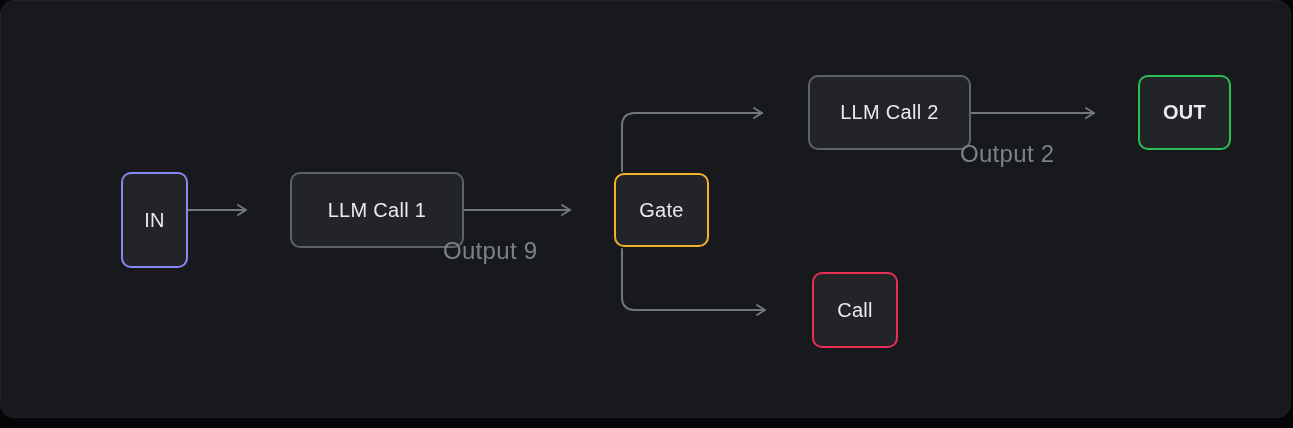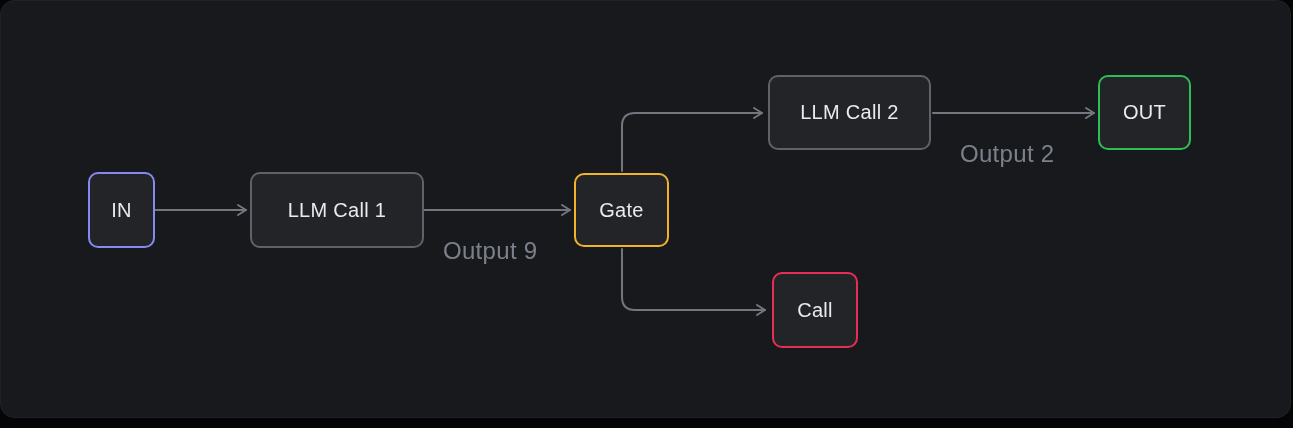--- a/index.html
+++ b/index.html
@@ -55,26 +55,27 @@
     align-items: center;
     justify-content: center;
     box-sizing: border-box;
     background: var(--node-bg, #232428);
     border: 2px solid var(--node-default-border, #5d626b);
     border-radius: 10px;
     color: var(--node-text, #e9eaec);
     font-size: 20px;
     letter-spacing: 0.3px;
     cursor: pointer;
+    margin-left: 40px;
   }
-  .node-in   { left: 87px;   top: 171px; width: 67px;  height: 76px; border-color: var(--node-in-border, #8589f2); align-items: center; }
+  .node-in   { left: 80px;   top: 171px; width: 67px;  height: 96px; border-color: var(--node-in-border, #8589f2); align-items: center; }
   .node-llm1 { left: 249px;  top: 171px; width: 174px; height: 76px; }
   .node-gate { left: 573px;  top: 172px; width: 95px;  height: 74px; border-color: var(--node-gate-border, #f2b32b); }
   .node-llm2 { left: 767px;  top: 74px;  width: 163px; height: 75px; }
-  .node-out  { left: 1097px; top: 74px;  width: 93px;  height: 75px; border-color: var(--node-out-border, #2fbd57); }
+  .node-out  { left: 1097px; top: 74px;  width: 93px;  height: 75px; border-color: var(--node-out-border, #2fbd57); font-weight: bold; }
   .node-exit { left: 771px;  top: 271px; width: 86px;  height: 76px; border-color: var(--node-exit-border, #e62e56); }
   .edge-label {
     position: absolute;
     color: var(--edge-label-color, #7b818a);
     font-size: 24px;
     letter-spacing: 0.3px;
     white-space: nowrap;
   }
   .edge-label-output1 { left: 442px; top: 236px; }
   .edge-label-output2 { left: 959px; top: 139px; }

